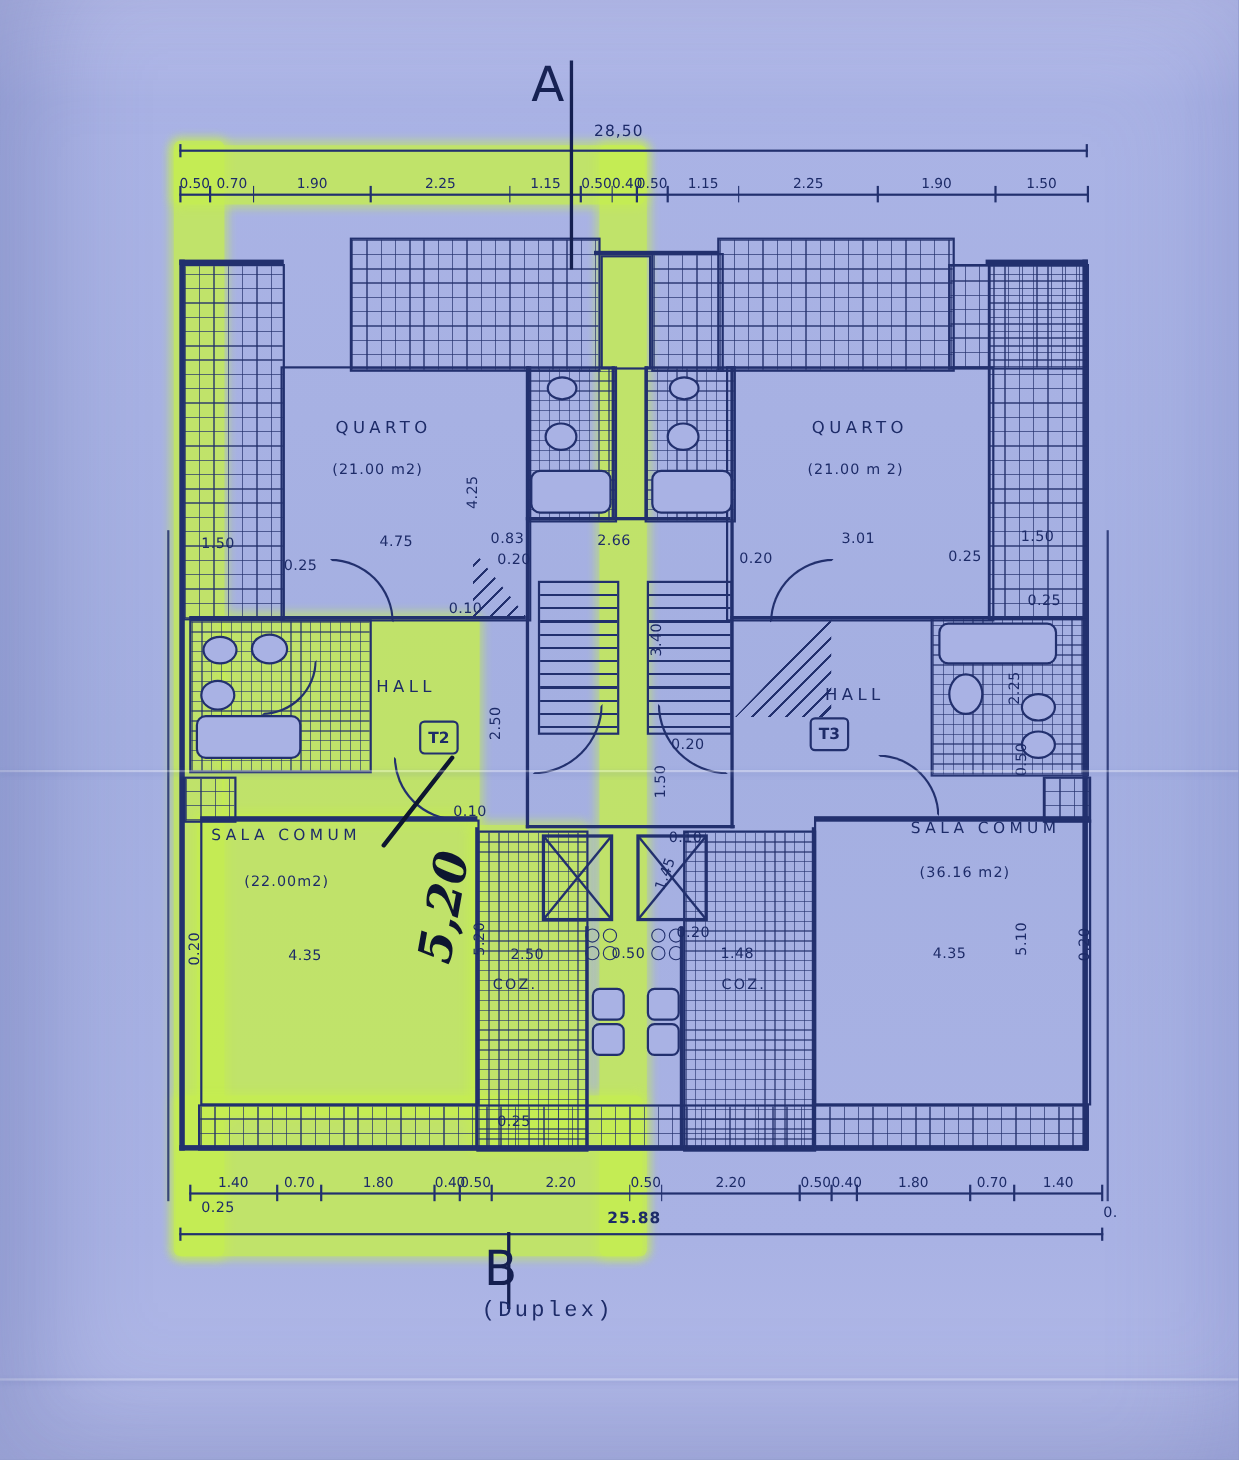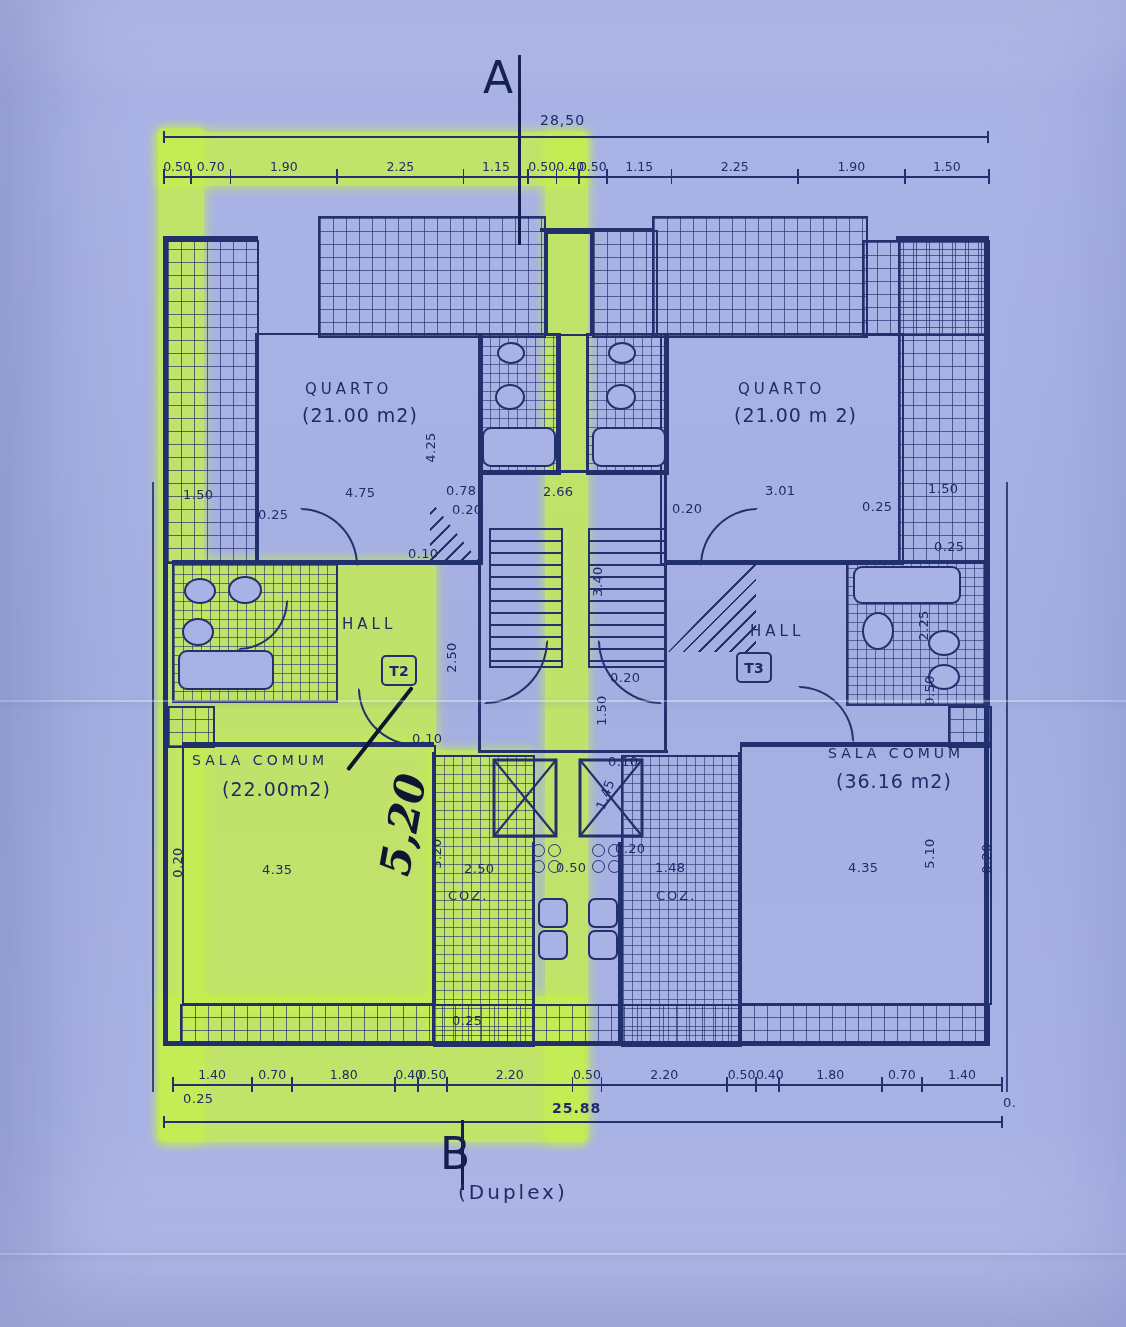--- a/index.html
+++ b/index.html
@@ -47,21 +47,21 @@
     font-size:12.5px;color:#1d2b68;white-space:nowrap;}
   .totline{position:absolute;height:1.7px;background:#22306e;z-index:3;}
   .totline::before,.totline::after{content:"";position:absolute;width:1.7px;height:12px;background:#22306e;top:-5px;}
   .totline::before{left:0;}.totline::after{right:0;}
   .tot-label{position:absolute;z-index:4;font-size:14px;color:#1d2b68;letter-spacing:1px;}
   .ann{position:absolute;z-index:4;font-size:13px;color:#1d2b68;white-space:nowrap;letter-spacing:.4px;}
   .vline{position:absolute;width:1.5px;background:rgba(34,48,110,.85);z-index:2;}
 
   
   .room-label{position:absolute;z-index:4;font-size:15px;letter-spacing:4px;color:#1d2b68;white-space:nowrap;}
-  .room-area{position:absolute;z-index:4;font-size:19px;letter-spacing:1px;color:#1d2b68;white-space:nowrap;}
+  .room-area{position:absolute;z-index:4;font-size:13px;letter-spacing:1px;color:#1d2b68;white-space:nowrap;margin-top:16px;}
   .tagbox{position:absolute;z-index:4;width:32px;height:27px;border:2.2px solid #22306e;border-radius:5px;
     display:flex;align-items:center;justify-content:center;font-size:14px;font-weight:bold;color:#1d2b68;}
   .section-letter{position:absolute;z-index:4;font-size:44px;color:#141f50;}
   .section-line{position:absolute;z-index:4;width:3px;background:#141f50;}
   .title{position:absolute;z-index:4;font-size:29px;font-weight:800;letter-spacing:3px;color:#141c49;}
   .title-suffix{position:absolute;z-index:4;font-size:20px;letter-spacing:3px;color:#1d2b68;}
   .handwritten{position:absolute;z-index:5;font-family:"DejaVu Serif",serif;font-style:italic;font-weight:600;
     font-size:42px;color:#0d1530;transform:rotate(-80deg);}
   .pen-stroke{position:absolute;z-index:5;width:3.5px;background:#0d1530;border-radius:2px;transform:rotate(38deg);}
 </style>
@@ -281,21 +281,21 @@
   <span class="room-area" style="left:222px;top:778px;">(22.00m2)</span>
   <span class="room-label" style="left:828px;top:745px;font-size:14px;">SALA COMUM</span>
   <span class="room-area" style="left:836px;top:770px;">(36.16 m2)</span>
   <span class="room-label" style="left:448px;top:888px;font-size:13px;letter-spacing:2px;">COZ.</span>
   <span class="room-label" style="left:656px;top:888px;font-size:13px;letter-spacing:2px;">COZ.</span>
 
   <div>
       <span class="ann" style="left: 183px; top: 487px;">1.50</span>
       <span class="ann" style="left: 258px; top: 507px;">0.25</span>
       <span class="ann" style="left: 345px; top: 485px;">4.75</span>
-      <span class="ann" style="left: 446px; top: 483px;">0.78</span>
+      <span class="ann" style="left: 446px; top: 483px;">0.83</span>
       <span class="ann" style="left: 452px; top: 502px;">0.20</span>
       <span class="ann" style="left: 543px; top: 484px;">2.66</span>
       <span class="ann" style="left: 672px; top: 501px;">0.20</span>
       <span class="ann" style="left: 765px; top: 483px;">3.01</span>
       <span class="ann" style="left: 862px; top: 499px;">0.25</span>
       <span class="ann" style="left: 928px; top: 481px;">1.50</span>
       <span class="ann" style="left: 934px; top: 539px;">0.25</span>
       <span class="ann" style="left: 408px; top: 546px;">0.10</span>
       <span class="ann" style="left: 415px; top: 440px; transform: rotate(-90deg);">4.25</span>
       <span class="ann" style="left: 582px; top: 574px; transform: rotate(-90deg);">3.40</span>
@@ -318,18 +318,18 @@
       <span class="ann" style="left: 914px; top: 846px; transform: rotate(-90deg);">5.10</span>
       <span class="ann" style="left: 971px; top: 851px; transform: rotate(-90deg);">0.20</span>
       <span class="ann" style="left: 452px; top: 1013px;">0.25</span>
       <span class="ann" style="left: 183px; top: 1091px;">0.25</span>
       <span class="ann" style="left: 1003px; top: 1095px;">0.</span>
     </div>
 
   <span class="handwritten" style="left:352px;top:800px;">5,20</span>
   <div class="pen-stroke" style="left:378px;top:676px;height:105px;"></div>
 
-  <span class="title-suffix" style="left:458px;top:1180px;">(Duplex)</span>
+  <span class="title-suffix" style="left:438px;top:1180px;font-family:Liberation Mono, monospace;">(Duplex)</span>
 
   <div class="crease" style="top:700px;"></div>
   <div class="crease" style="top:1253px;"></div>
   <div class="vignette"></div>
 </div>
 
 </body></html>

